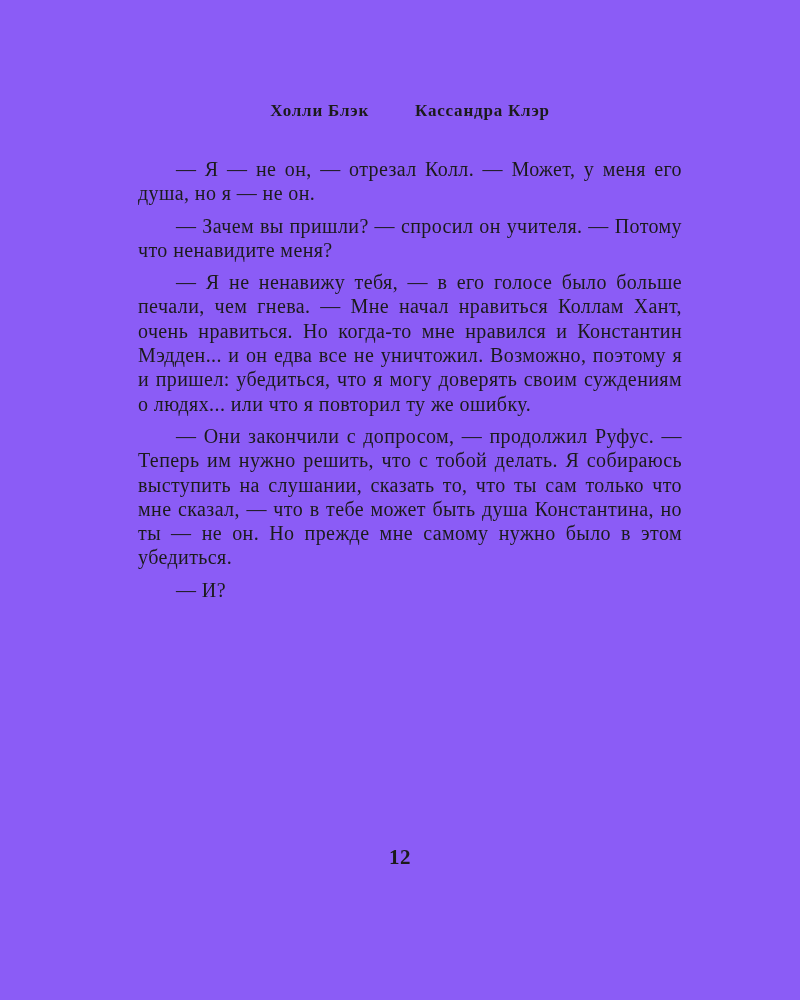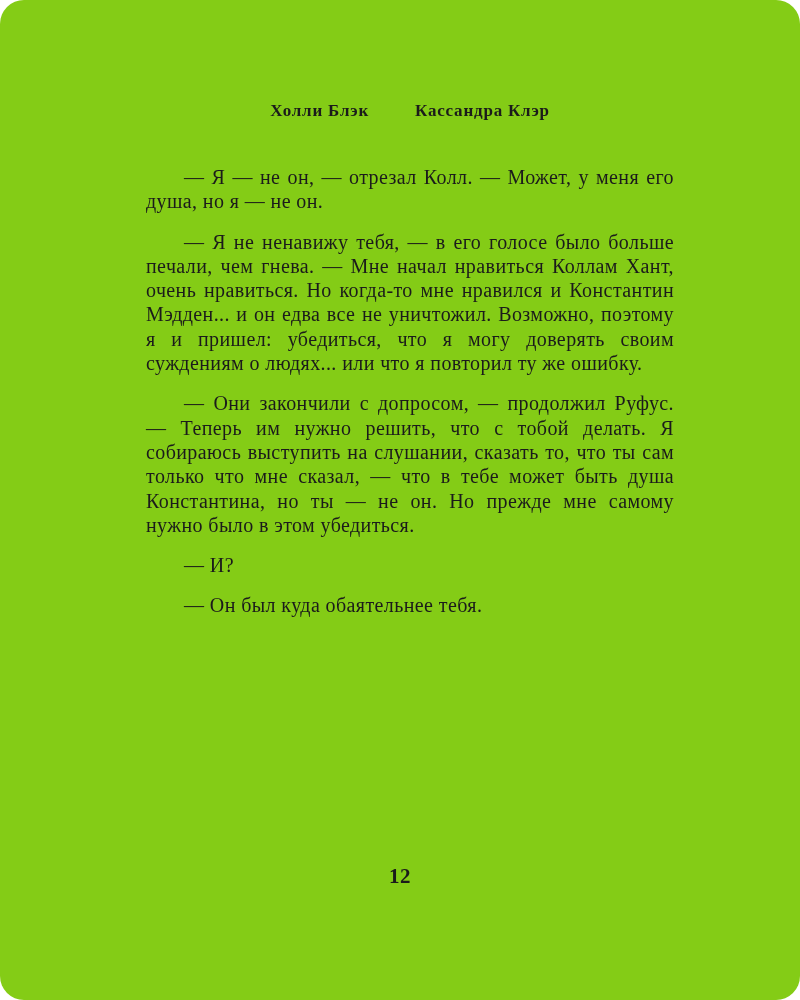--- a/index.html
+++ b/index.html
@@ -9,24 +9,23 @@
     }
     body {
       width: 800px;
       height: 1000px;
       overflow: hidden;
     }
     .book-page {
       position: relative;
       width: 800px;
       height: 1000px;
-      background: #84cc16;
+      background: #8b5cf6;
       color: #1b1b1b;
       font-family: "Liberation Serif", "DejaVu Serif", serif;
-      border-radius: 24px;
     }
     .running-header {
       position: absolute;
       top: 101px;
       left: 130px;
       width: 560px;
       text-align: center;
       font-size: 17px;
       font-weight: bold;
       letter-spacing: 0.8px;
@@ -42,47 +41,47 @@
       left: 130px;
       width: 560px;
       font-size: 20px;
       line-height: 24.3px;
       letter-spacing: 0.4px;
       text-align: justify;
       hyphens: auto;
       -webkit-hyphens: auto;
     }
     .text-block p {
-      margin: 16px;
+      margin: 8px;
       padding: 0;
       text-indent: 38px;
     }
     .page-number {
       position: absolute;
-      top: 864px;
+      top: 845px;
       left: 0;
       width: 800px;
       text-align: center;
       font-size: 21px;
       font-weight: bold;
       letter-spacing: 0.5px;
     }
   </style>
 </head>
 <body>
 
 <div class="book-page">
 
   <div class="running-header">
     <span>Холли Блэк</span><span class="header-gap"></span><span>Кассандра Клэр</span>
   </div>
 
   <div class="text-block">
     <p>— Я — не он, — отрезал Колл. — Может, у меня его душа, но я — не он.</p>
+    <p>— Зачем вы пришли? — спросил он учителя. — Потому что ненавидите меня?</p>
     <p>— Я не ненавижу тебя, — в его голосе было больше печали, чем гнева. — Мне начал нравиться Коллам Хант, очень нравиться. Но когда-то мне нравился и Константин Мэдден... и он едва все не уничтожил. Возможно, поэтому я и пришел: убедиться, что я могу доверять своим суждениям о людях... или что я повторил ту же ошибку.</p>
     <p>— Они закончили с допросом, — продолжил Руфус. — Теперь им нужно решить, что с тобой делать. Я собираюсь выступить на слушании, сказать то, что ты сам только что мне сказал, — что в тебе может быть душа Константина, но ты — не он. Но прежде мне самому нужно было в этом убедиться.</p>
     <p>— И?</p>
-    <p>— Он был куда обаятельнее тебя.</p>
   </div>
 
   <div class="page-number">12</div>
 
 </div>
 
 </body></html>

